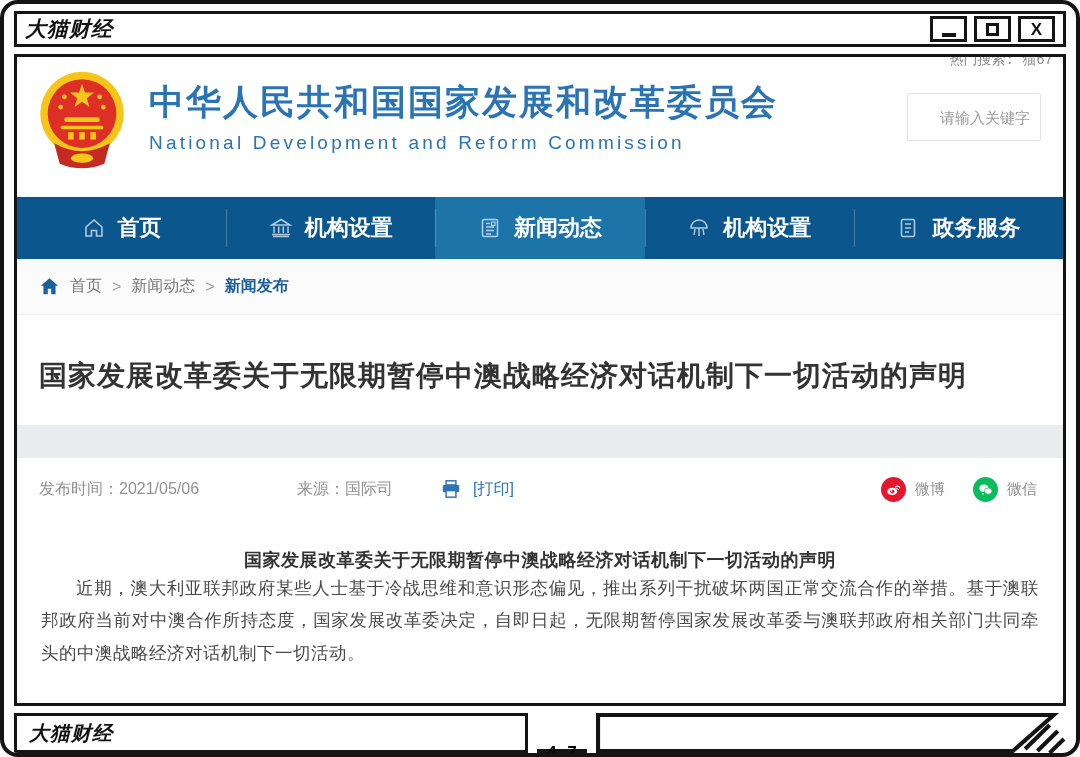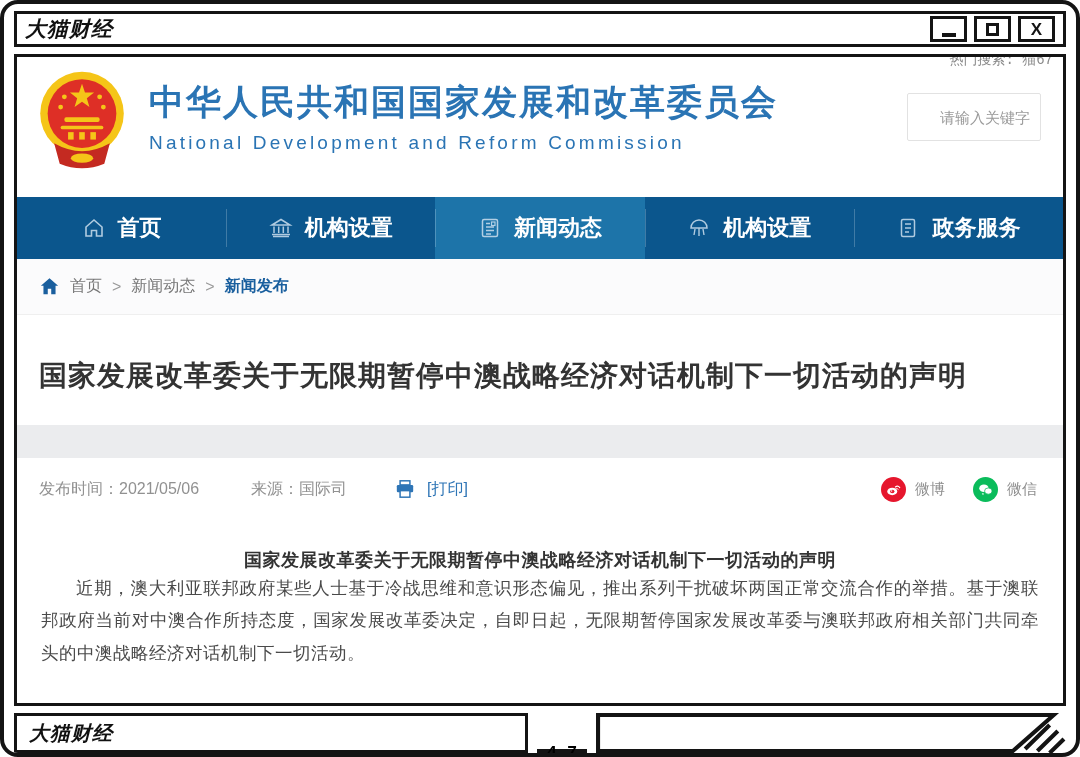--- a/index.html
+++ b/index.html
@@ -51,21 +51,21 @@
   .crumb-sep { color:#999; }
   .crumb-last { color:#1a5f9e; font-weight:bold; }
 
   
   .page-title { padding:42px 22px 0; font-size:28px; font-weight:bold; color:#333; letter-spacing:1px; }
   .divider-band { margin-top:30px; height:33px; background:#ebecee; }
 
   
   .meta { height:62px; display:flex; align-items:center; padding:0 26px 0 22px;
           font-size:16px; color:#919191; background:#fff; }
-  .meta .gap-l { margin-left:52px; }
+  .meta .gap-l { margin-left:98px; }
   .print { margin-left:48px; display:flex; align-items:center; gap:12px; color:#2e75b6; cursor:pointer; }
   .share { margin-left:auto; display:flex; align-items:center; gap:14px; }
   .share-item { display:flex; align-items:center; gap:9px; cursor:pointer; margin-left:14px; }
   .share-label { color:#8f8f8f; font-size:15px; }
   .badge { width:25px; height:25px; border-radius:50%; display:flex; align-items:center; justify-content:center; }
 
   
   .article-body { padding:28px 24px 0; }
   .body-title { text-align:center; font-size:18px; font-weight:bold; color:#333; letter-spacing:.5px; }
   .body-para { font-size:17.5px; color:#4a4a4a; line-height:1.85;

